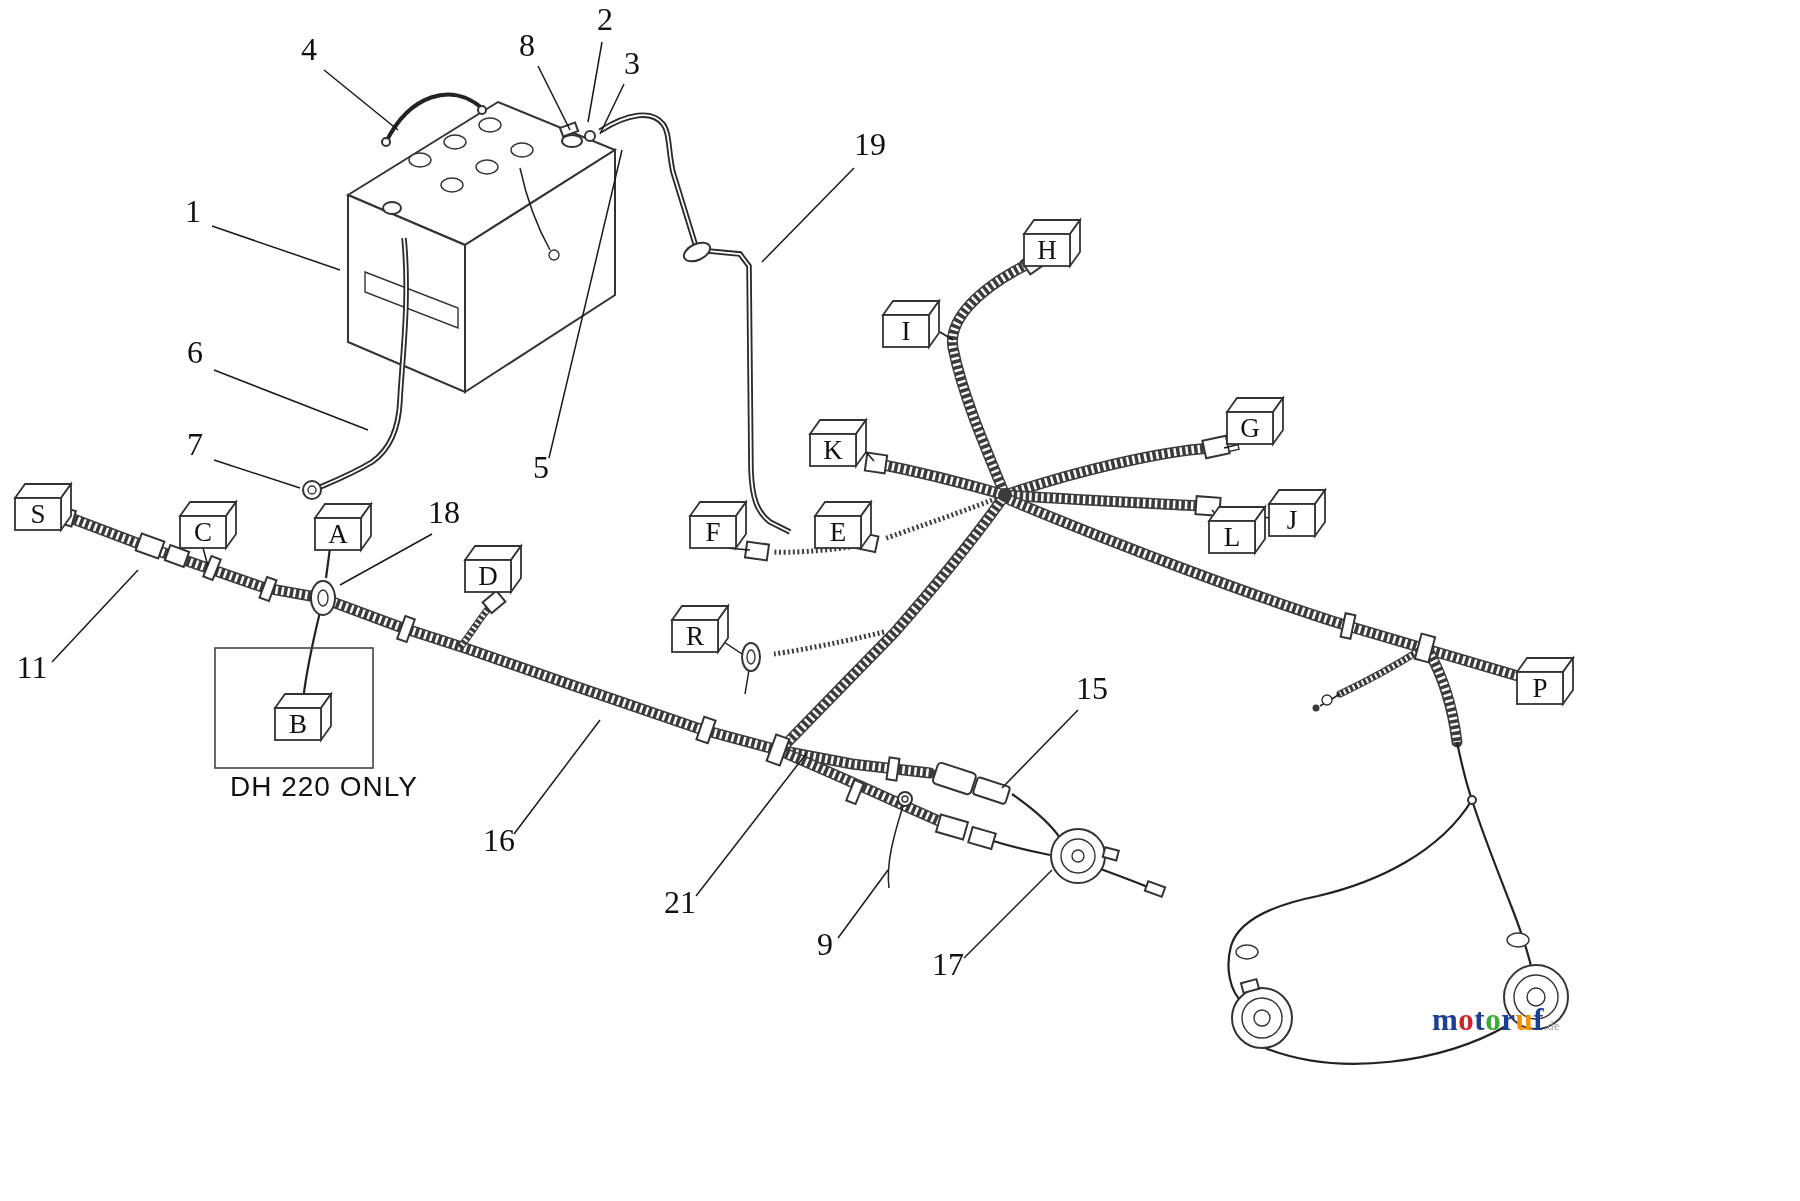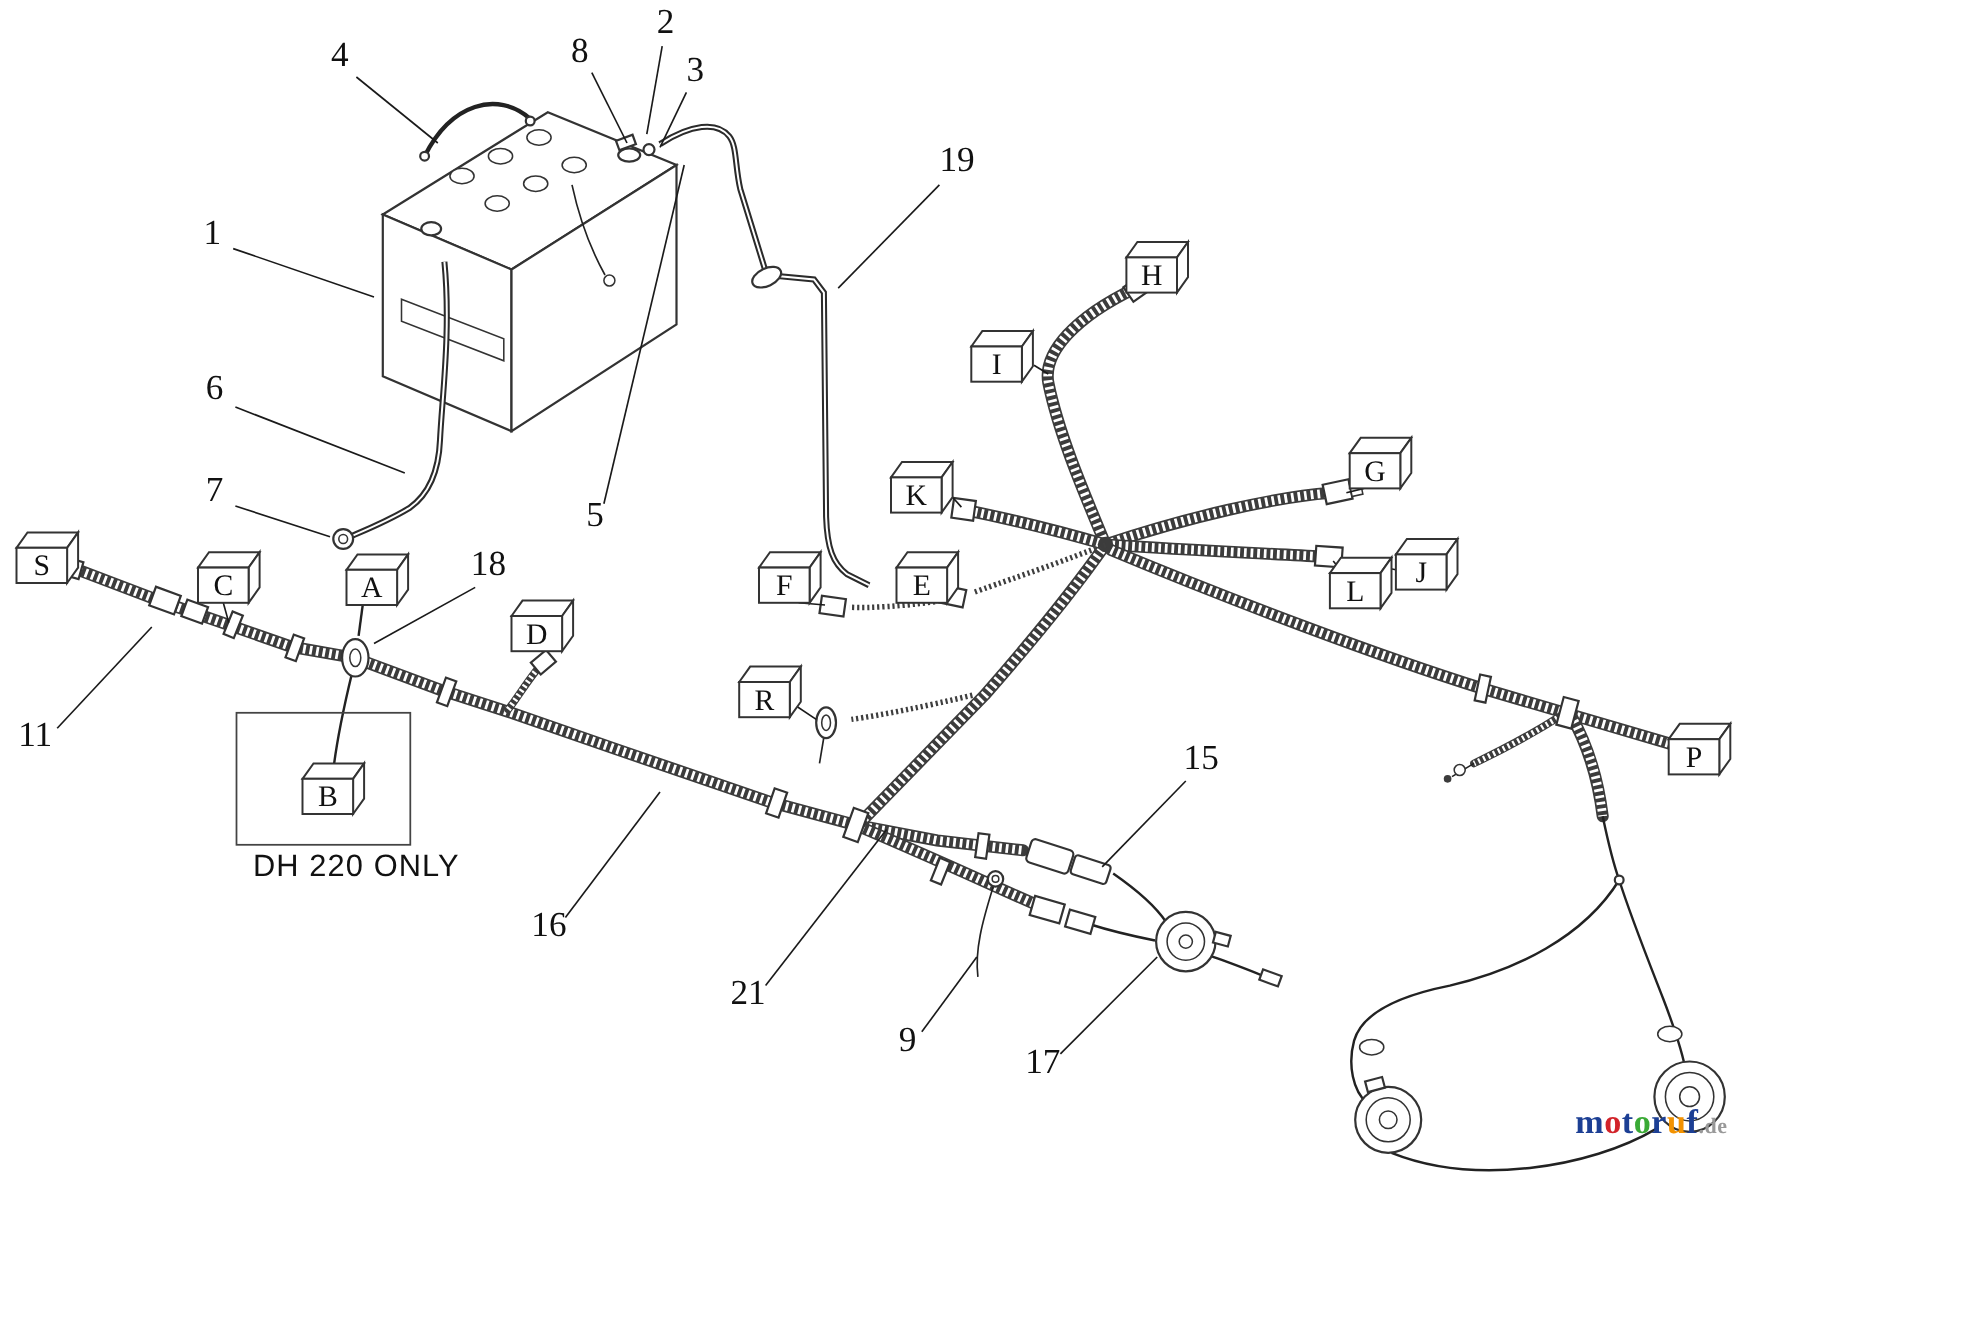--- a/index.html
+++ b/index.html
@@ -21,21 +21,21 @@
   .partthin{fill:#ffffff;stroke:#333;stroke-width:1.4}
   .solid{fill:#3c3c3c;stroke:none}
   .leader{stroke:#1a1a1a;stroke-width:1.5}
   .cbox{fill:#ffffff;stroke:#333;stroke-width:1.8}
   .cletter{font:27px "Liberation Serif",serif;text-anchor:middle;fill:#111}
   .cnum{font:32px "Liberation Serif",serif;text-anchor:middle;fill:#111}
   .notebox{fill:none;stroke:#444;stroke-width:1.6}
   .notetext{font:28px "Liberation Sans",sans-serif;fill:#111;letter-spacing:1px}
   .logo{position:absolute;left:1432px;top:1002px;font-family:"Liberation Serif",serif;
         font-weight:bold;font-size:31px;letter-spacing:.5px;white-space:nowrap;cursor:pointer}
-  .logo .de{font-size:20px;font-weight:bold}
+  .logo .de{font-size:12px;font-weight:normal}
 </style>
 </head>
 <body>
 
 <div class="stage">
 <svg width="1800" height="1201" viewBox="0 0 1800 1201">
   <defs>
     <path id="p-main" d="M55 512 L150 548 L265 588 L322 598 L400 627 L468 649 L560 681 L700 729 L778 750 L852 764 L930 773"></path>
     <path id="p-b21" d="M778 750 C820 768 870 790 905 806 L948 825"></path>
     <path id="p-hubdown" d="M1005 495 C970 545 930 592 895 632 C858 670 815 714 782 748"></path>

